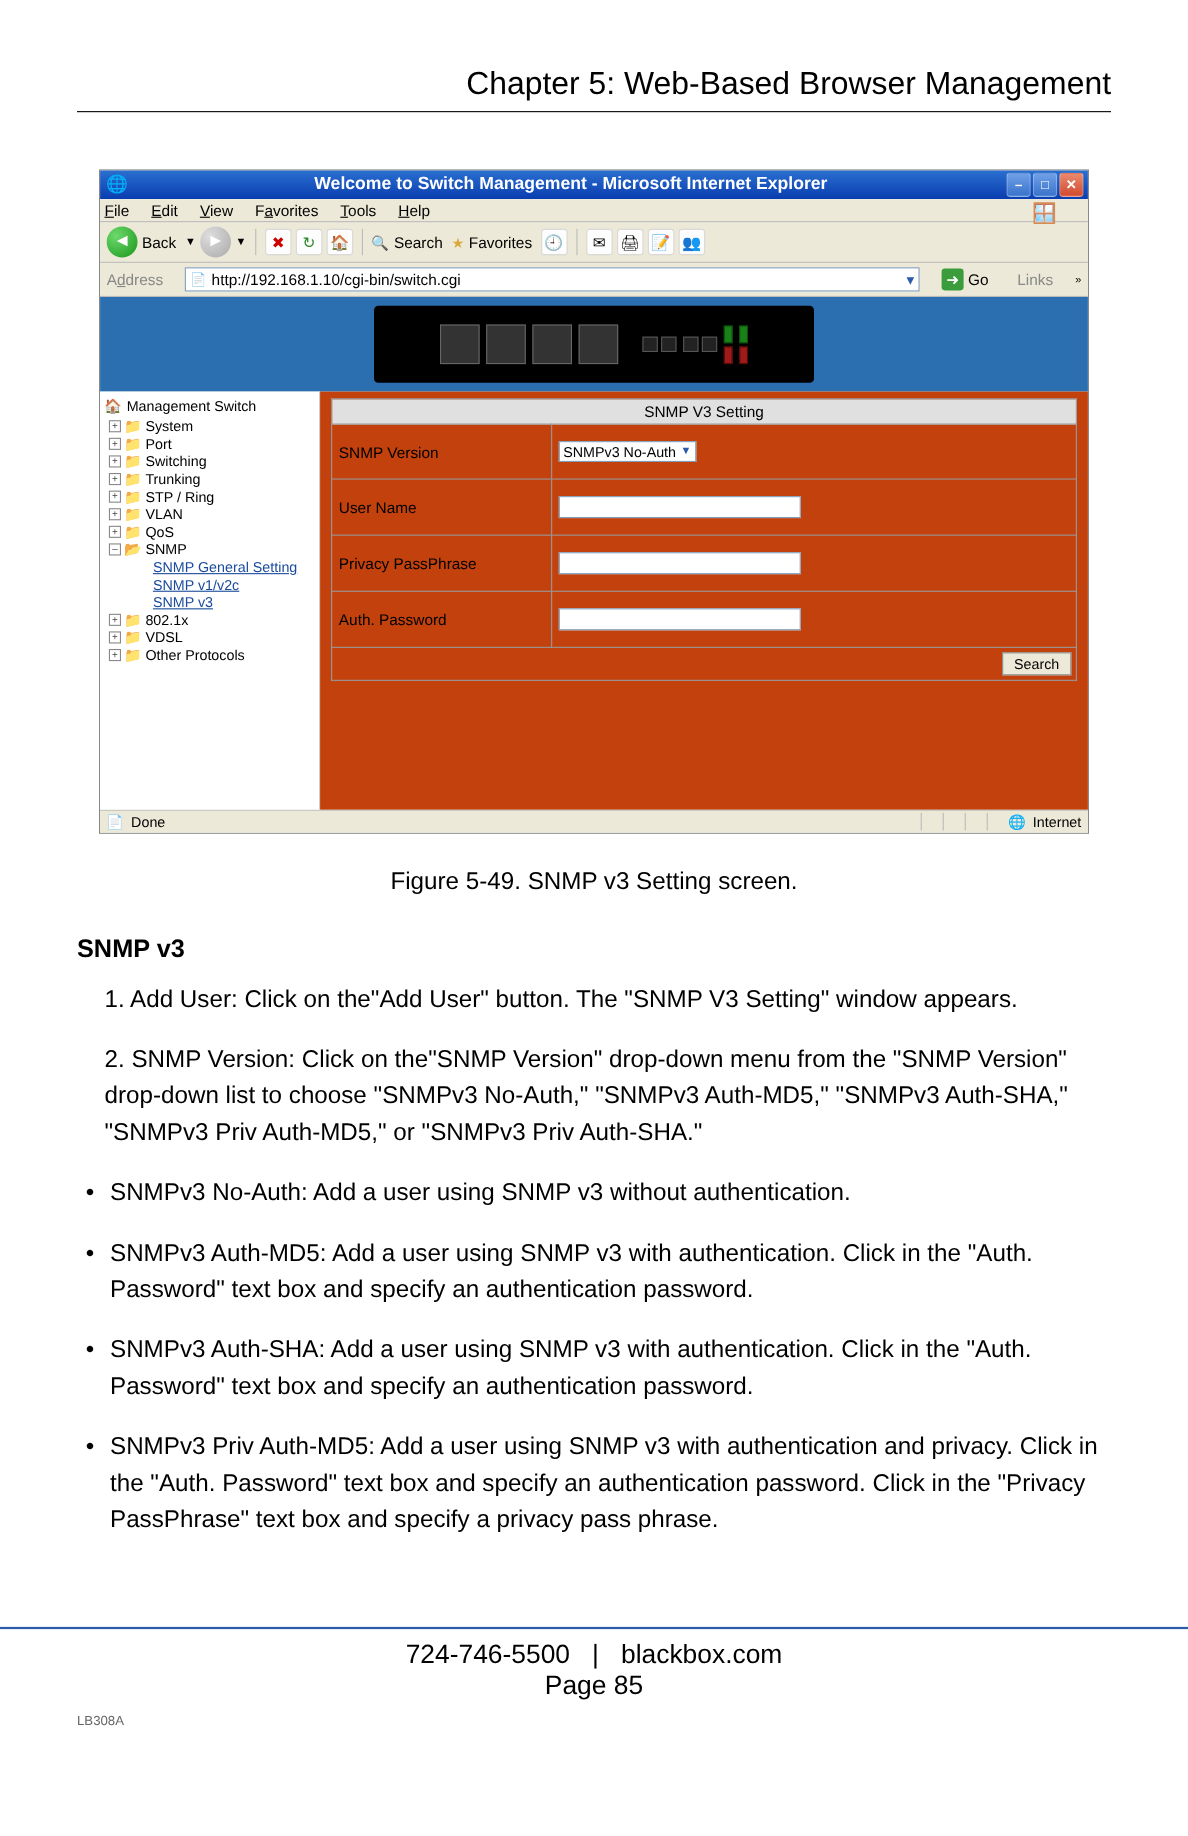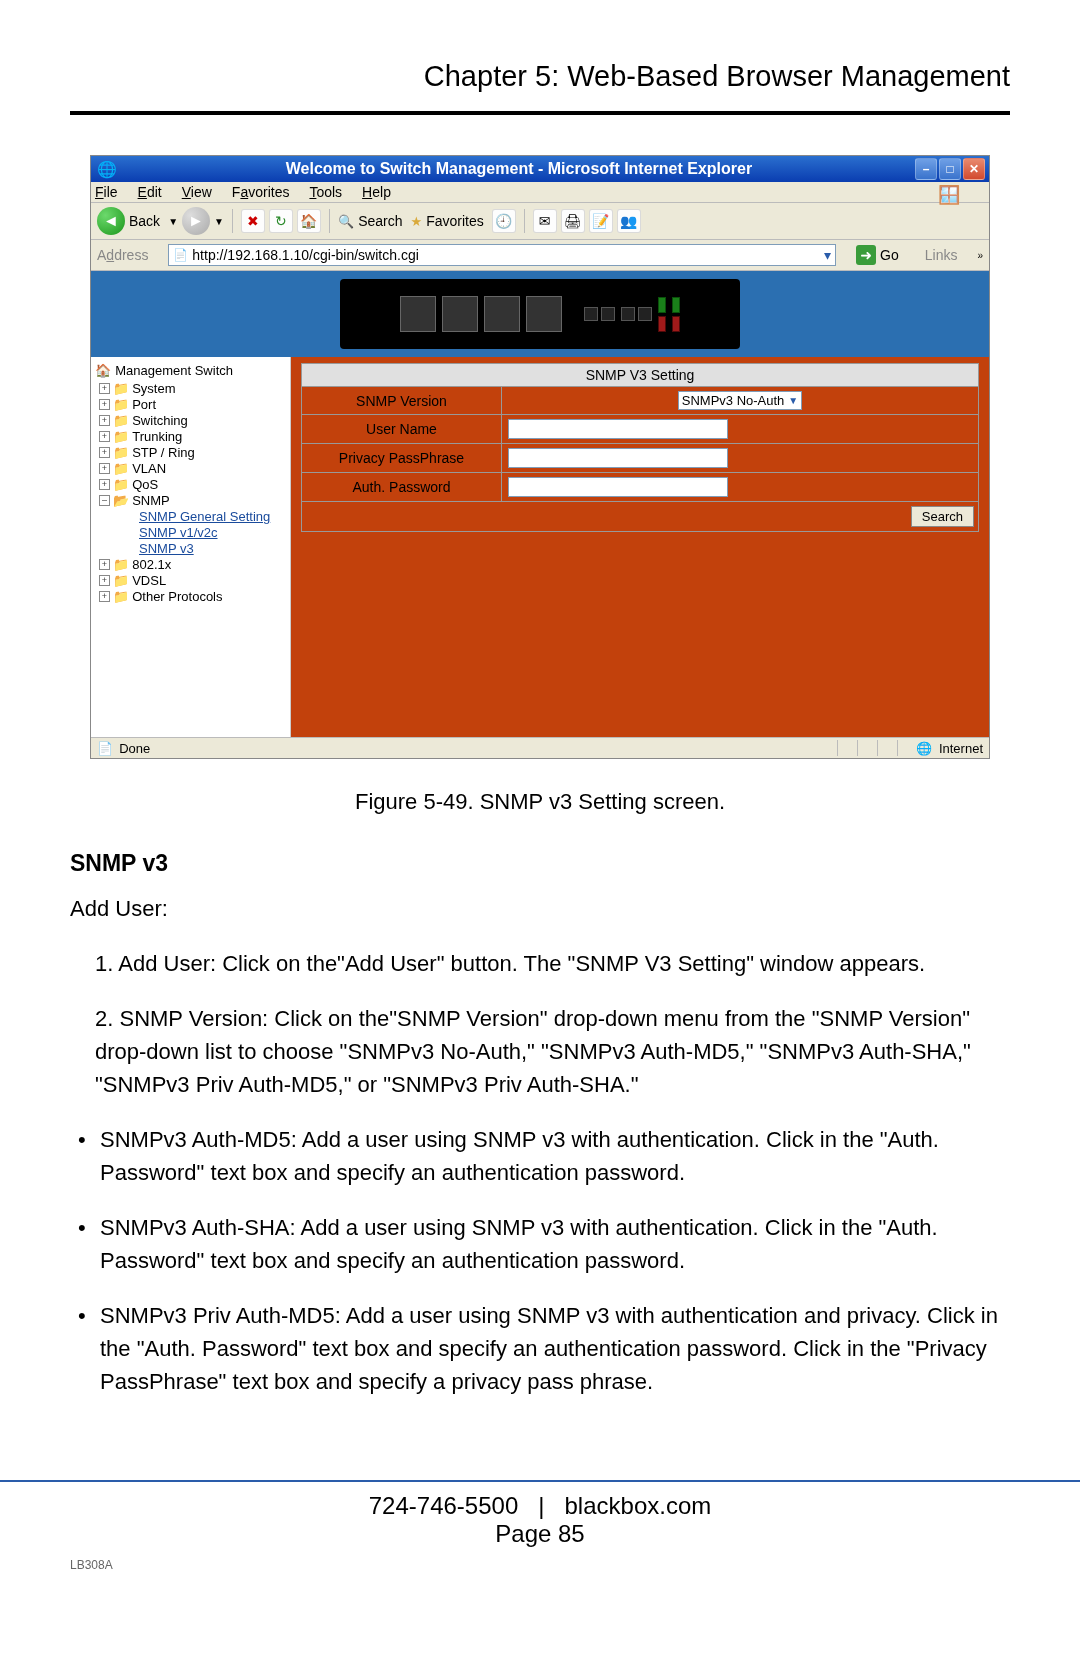--- a/index.html
+++ b/index.html
@@ -1,19 +1,19 @@
 <!DOCTYPE html>
 <html><head>
 <meta charset="utf-8">
 <style>
   * { box-sizing: border-box; }
   body { margin: 0; background: #fff; font-family: Arial, Helvetica, sans-serif; width: 1080px; }
   .page { padding: 0; width: 1080px; }
   .page-content { padding: 60px 70px 30px 70px; }
-  .chapter-title { text-align: right; font-size: 29px; color: #000; padding-bottom: 18px; border-bottom: 4px solid #000000; margin-bottom: 40px; }
+  .chapter-title { text-align: right; font-size: 29px; color: #000; padding-bottom: 8px; border-bottom: 1px solid #000000; margin-bottom: 52px; }
 
   
   .browser-window { border: 1px solid #888; margin: 0 20px 30px 20px; background: #fff; font-family: Tahoma, Arial, sans-serif; font-size: 13px; }
   .titlebar { background: linear-gradient(to bottom, #2a6fcf 0%, #0a3db0 100%); color: #fff; display: flex; align-items: center; padding: 2px 4px 2px 6px; font-weight: bold; }
   .titlebar .app-icon { margin-right: 6px; font-size: 16px; }
   .titlebar .title-text { flex: 1; font-size: 16px; text-align: center; }
   .win-btns { display: flex; gap: 2px; }
   .win-btn { width: 22px; height: 22px; display: flex; align-items: center; justify-content: center; border-radius: 3px; border: 1px solid #fff4; color: #fff; font-size: 12px; }
   .win-min { background: linear-gradient(#6fa0e6,#3a73cc); }
   .win-max { background: linear-gradient(#6fa0e6,#3a73cc); }
@@ -58,21 +58,21 @@
   .tree-root { display: flex; align-items: center; gap: 4px; margin-bottom: 3px; }
   .tree-item { display: flex; align-items: center; gap: 3px; margin: 1px 0; padding-left: 4px; }
   .tree-item.sub2 { padding-left: 44px; }
   .exp { width: 11px; height: 11px; border: 1px solid #888; display: flex; align-items: center; justify-content: center; font-size: 9px; line-height: 1; color: #444; background: #fff; }
   .folder { color: #d9a93a; font-size: 13px; }
   .tree-link { color: #1a4b9c; text-decoration: underline; font-size: 13px; }
 
   .form-panel { flex: 1; padding: 6px 10px; background: #c2410c; }
   .form-table { width: 100%; border-collapse: collapse; }
   .form-table th { background: #e0e0e0; border: 1px solid #999; padding: 3px; font-weight: normal; text-align: center; font-size: 14px; }
-  .form-table td { border: 1px solid #999; padding: 4px 6px; font-size: 14px; text-align: center; }
+  .form-table td { border: 1px solid #999; padding: 15px 6px; font-size: 14px; }
   .form-table td.label-cell { width: 200px; }
   .sel-input { border: 1px solid #7f9db9; padding: 1px 3px; font-size: 13px; background: #fff; display: inline-flex; align-items: center; gap: 4px; }
   .sel-input .caret { color: #2a5caa; font-size: 10px; }
   .text-input { border: 1px solid #7f9db9; width: 220px; height: 20px; background: #fff; }
   .submit-row { text-align: right; border: 1px solid #999; border-top: none; padding: 4px; }
   .submit-btn { border: 1px solid #888; background: #ece9d8; padding: 2px 10px; font-size: 13px; }
 
   .statusbar { background: #ece9d8; border-top: 1px solid #bbb; display: flex; padding: 2px 6px; font-size: 13px; }
   .statusbar .status-left { display: flex; align-items: center; gap: 6px; flex: 1; }
   .statusbar .status-right { display: flex; align-items: center; gap: 6px; }
@@ -311,23 +311,23 @@
         <div class="status-right">
           <span>🌐</span>
           <span>Internet</span>
         </div>
       </div>
     </div>
 
     <div class="figure-caption">Figure 5-49. SNMP v3 Setting screen.</div>
 
     <div class="section-heading">SNMP v3</div>
-    <div class="body-text">Add User:</div>
     <div class="list-item">1. Add User: Click on the"Add User" button. The "SNMP V3 Setting" window appears.</div>
     <div class="list-item">2. SNMP Version: Click on the"SNMP Version" drop-down menu from the "SNMP Version" drop-down list to choose "SNMPv3 No-Auth," "SNMPv3 Auth-MD5," "SNMPv3 Auth-SHA," "SNMPv3 Priv Auth-MD5," or "SNMPv3 Priv Auth-SHA."</div>
+    <div class="bullet-item">SNMPv3 No-Auth: Add a user using SNMP v3 without authentication.</div>
     <div class="bullet-item">SNMPv3 Auth-MD5: Add a user using SNMP v3 with authentication. Click in the "Auth. Password" text box and specify an authentication password.</div>
     <div class="bullet-item">SNMPv3 Auth-SHA: Add a user using SNMP v3 with authentication. Click in the "Auth. Password" text box and specify an authentication password.</div>
     <div class="bullet-item">SNMPv3 Priv Auth-MD5: Add a user using SNMP v3 with authentication and privacy. Click in the "Auth. Password" text box and specify an authentication password. Click in the "Privacy PassPhrase" text box and specify a privacy pass phrase.</div>
   </div>
 
   <div class="page-footer">
     <div class="center">
       <span>724-746-5500</span>
       &nbsp;&nbsp;<span>|</span>&nbsp;&nbsp;
       <span>blackbox.com</span>

